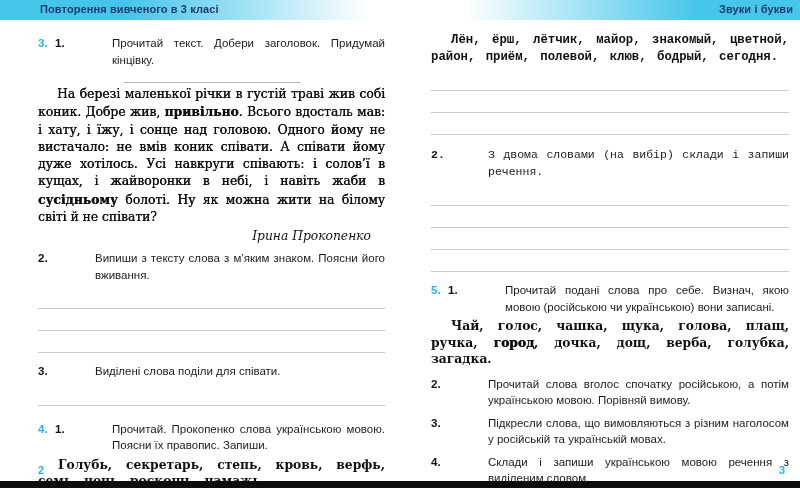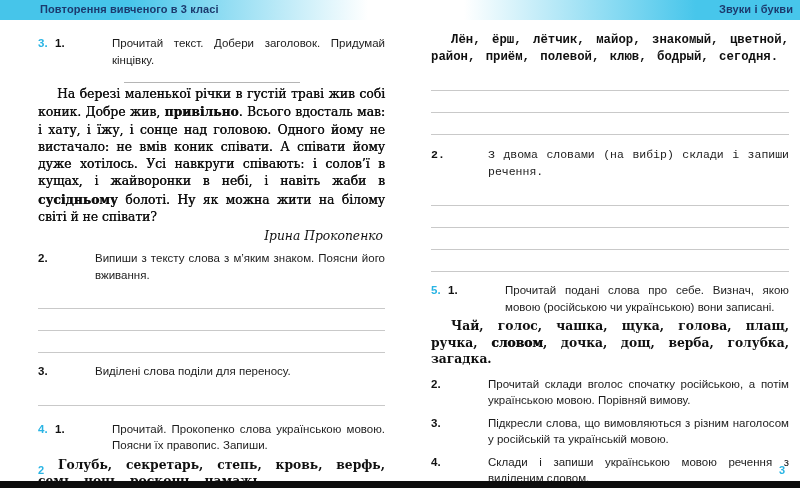--- a/index.html
+++ b/index.html
@@ -39,21 +39,21 @@
   }
   .hl { font-weight:bold; }
   .words {
     font-family:"DejaVu Serif", serif; font-weight:bold; font-size:12.3px;
     line-height:16.5px; color:#101010; text-align:justify; text-indent:20px;
     margin:3px 0 0 0; word-spacing:3px;
   }
   .xhl { text-shadow:0.5px 0 0 currentColor; }
   .author {
     font-family:"DejaVu Serif", serif; font-style:italic; font-size:12.3px;
-    color:#101010; text-align:right; margin:3px 2px 0 0; line-height:15px;
+    color:#101010; text-align:right; margin:3px 14px 0 0; line-height:15px;
   }
 
   
   .wline { height:21px; border-bottom:1px solid #c9c9c9; }
   .title-line { width:176px; height:0; border-bottom:1px solid #b5b5b5; margin:14px auto 0 auto; }
 
   
   .pagenum { position:absolute; bottom:5px; font-size:11px; font-weight:bold; color:#29b4e4; }
   .pagenum.left  { left:38px; }
   .pagenum.right { right:15px; }
@@ -93,21 +93,21 @@
     </div>
 
     <div class="mt4">
       <div class="wline"></div>
       <div class="wline"></div>
       <div class="wline"></div>
     </div>
 
     <div class="step mt10">
       <span class="subnum">3.</span>
-      <span class="steptext">Виділені слова поділи для переносу.</span>
+      <span class="steptext">Виділені слова поділи для співати.</span>
     </div>
 
     <div class="mt4">
       <div class="wline"></div>
     </div>
 
     <div class="step mt15">
       <span class="exnum">4.</span>
       <span class="subnum">1.</span>
       <span class="steptext">Прочитай. Прокопенко слова українською мовою. Поясни їх правопис. Запиши.</span>
@@ -144,30 +144,30 @@
       <div class="wline"></div>
       <div class="wline"></div>
     </div>
 
     <div class="step mt10">
       <span class="exnum">5.</span>
       <span class="subnum">1.</span>
       <span class="steptext">Прочитай подані слова про себе. Визнач, якою мовою (російською чи українською) вони записані.</span>
     </div>
 
-    <p class="words"><span>Чай, голос, чашка, щука, голова, плащ, ручка, </span><span class="xhl">словом</span><span>, дочка, дощ, верба, голубка, загадка.</span></p>
+    <p class="words"><span>Чай, голос, чашка, щука, голова, плащ, ручка, </span><span class="xhl">город</span><span>, дочка, дощ, верба, голубка, загадка.</span></p>
 
     <div class="step mt8">
       <span class="subnum">2.</span>
-      <span class="steptext">Прочитай склади вголос спочатку російською, а потім українською мовою. Порівняй вимову.</span>
+      <span class="steptext">Прочитай слова вголос спочатку російською, а потім українською мовою. Порівняй вимову.</span>
     </div>
 
     <div class="step mt6">
       <span class="subnum">3.</span>
-      <span class="steptext">Підкресли слова, що вимовляються з різним наголосом у російській та українській мовою.</span>
+      <span class="steptext">Підкресли слова, що вимовляються з різним наголосом у російській та українській мовах.</span>
     </div>
 
     <div class="step mt6">
       <span class="subnum">4.</span>
       <span class="steptext">Склади і запиши українською мовою речення з виділеним словом.</span>
     </div>
 
     <div class="pagenum right">3</div>
   </div>
 

